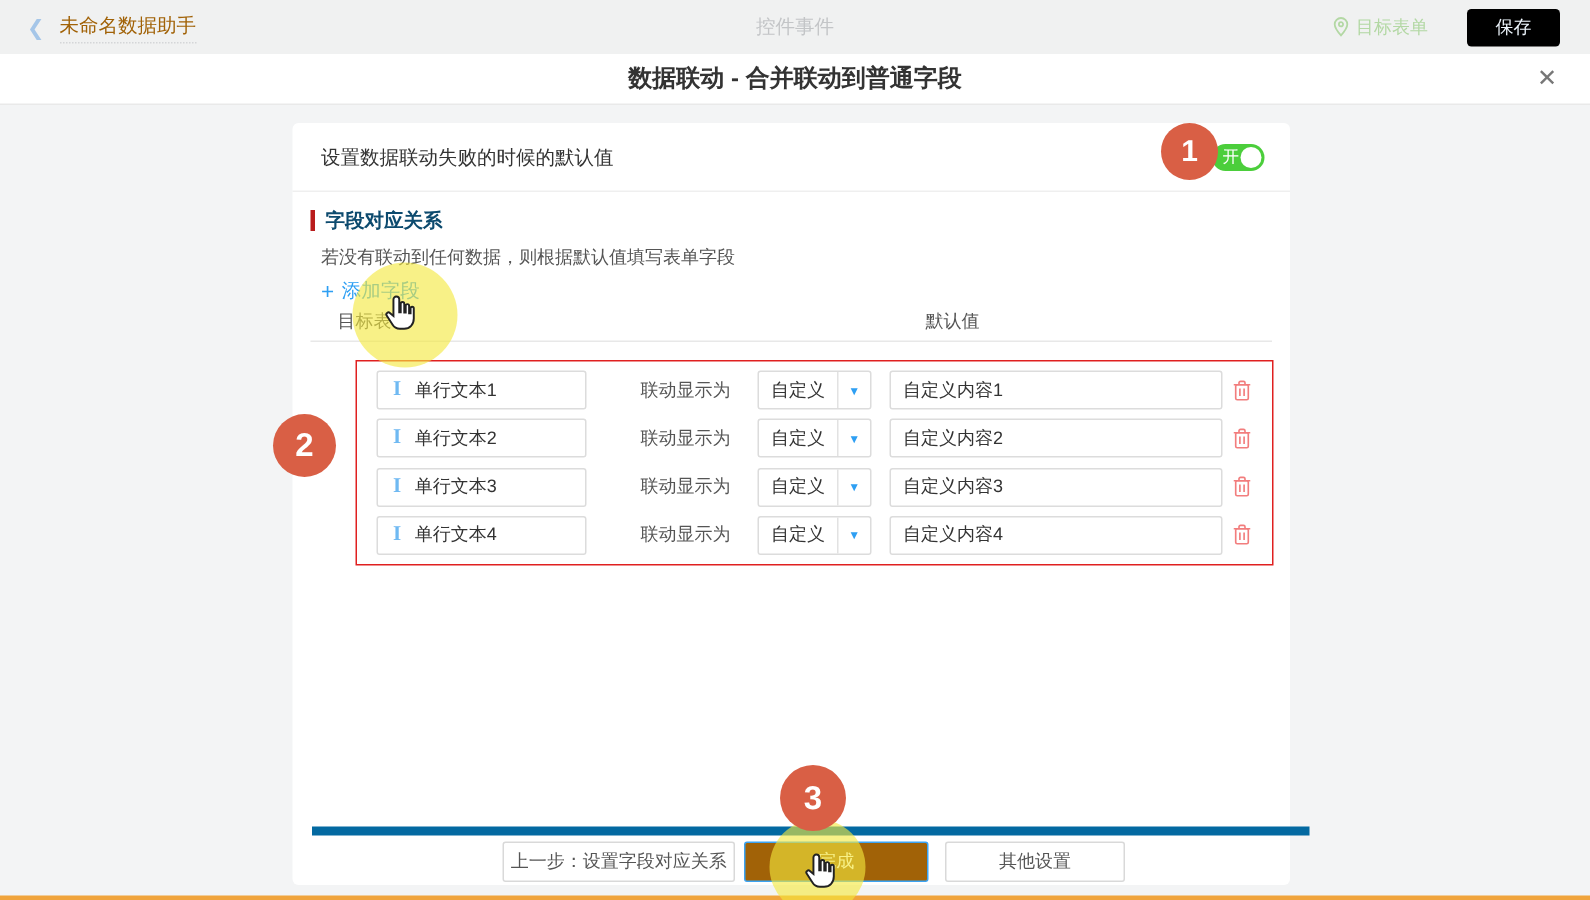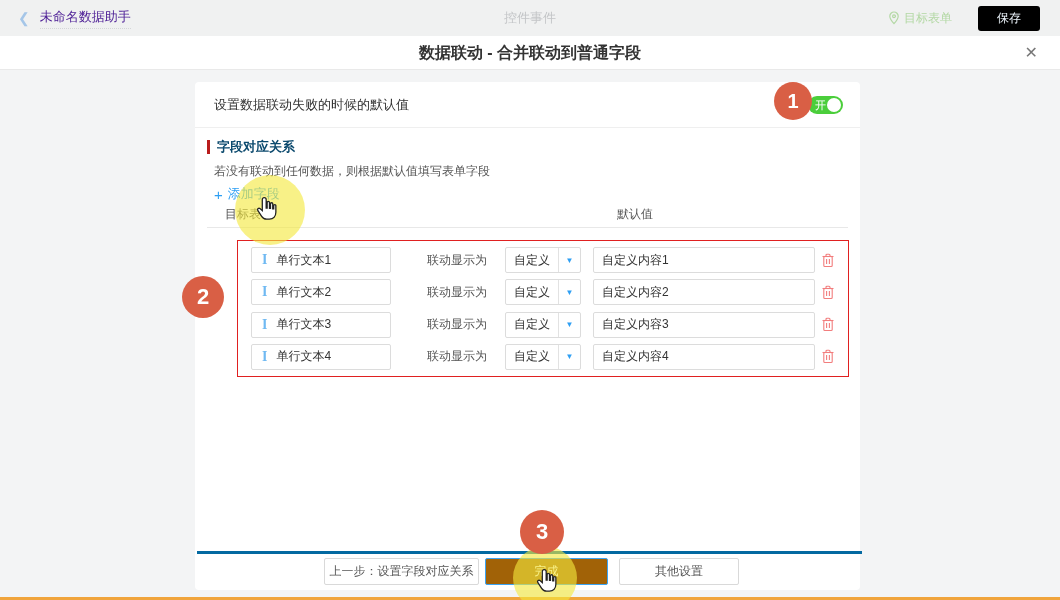--- a/index.html
+++ b/index.html
@@ -2,21 +2,21 @@
 <html><head>
 <meta charset="utf-8">
 <style>
   * { margin:0; padding:0; box-sizing:border-box; }
   html,body { width:1060px; height:600px; overflow:hidden; }
   body { font-family:"Liberation Sans","DejaVu Sans",sans-serif; font-size:12px; color:#333; background:#f3f4f5; position:relative; }
 
   
   .topbar { position:absolute; left:0; top:0; width:1060px; height:36px; background:#f0f1f1; display:flex; align-items:center; z-index:1; }
   .back-ico { color:#a5c6e8; font-size:14px; margin:0 10px 0 18px; cursor:pointer; }
-  .tb-title { color:#4c1d95; font-size:13px; border-bottom:1px dotted #d4d6d8; padding-bottom:2px; }
+  .tb-title { color:#a16207; font-size:13px; border-bottom:1px dotted #d4d6d8; padding-bottom:2px; }
   .tb-center { position:absolute; left:0; right:0; text-align:center; color:#c3c5c7; font-size:13px; }
   .tb-right { position:absolute; right:20px; top:0; height:36px; display:flex; align-items:center; }
   .guide { display:flex; align-items:center; color:#b3d8a4; font-size:12px; margin-right:26px; cursor:pointer; }
   .guide svg { margin-right:4px; }
   .save-btn { width:62px; height:25px; background:#000000; color:#eef6fd; border:none; border-radius:3px; font-size:12px; cursor:pointer; }
 
   
   .dlg-head { position:absolute; left:0; top:36px; width:1060px; height:34px; background:#fff; border-bottom:1px solid #e9e9e9; z-index:2; }
   .dlg-title { text-align:center; line-height:34px; font-size:16px; font-weight:bold; color:#333; }
   .dlg-close { position:absolute; right:22px; top:7px; font-size:16px; color:#777; cursor:pointer; line-height:20px; }
@@ -51,21 +51,21 @@
   .fld-input { width:140px; height:26px; border:1px solid #dcdcdc; border-radius:2px; background:#fff; display:flex; align-items:center; cursor:pointer; }
   .fld-ico { font-family:"Liberation Serif","DejaVu Serif",serif; color:#6fb9f2; font-size:14px; font-weight:bold; margin:0 9px 0 10px; line-height:14px; }
   .fld-txt { font-size:12px; color:#333; }
   .linklbl { margin-left:36px; width:62px; font-size:12px; color:#555; }
   .sel { margin-left:16px; width:76px; height:26px; border:1px solid #dcdcdc; border-radius:2px; background:#fff; display:flex; align-items:center; cursor:pointer; }
   .sel-txt { flex:1; padding-left:8px; font-size:12px; color:#333; }
   .sel-caret { width:22px; height:24px; border-left:1px solid #e2e2e2; color:#2e9ff3; font-size:8px; display:flex; align-items:center; justify-content:center; }
   .val-input { margin-left:12px; width:222px; height:26px; border:1px solid #dcdcdc; border-radius:2px; padding:0 8px; font-size:12px; color:#333; font-family:inherit; outline:none; }
   .trash { margin-left:auto; cursor:pointer; display:flex; align-items:center; }
 
-  .footer { position:absolute; left:2px; top:469px; width:100%; height:39px; border-top:3px solid #0369a1; }
+  .footer { position:absolute; left:13px; top:469px; width:100%; height:39px; border-top:6px solid #0369a1; }
   .btn { position:absolute; top:4px; height:27px; font-size:12px; border-radius:2px; cursor:pointer; font-family:inherit; }
   .btn-prev  { left:127px; width:155px; background:#fff; border:1px solid #d9d9d9; color:#555; }
   .btn-done  { left:288px; width:123px; background:#a16207; border:1px solid #3ba3f3; color:#fff; }
   .btn-other { left:422px; width:120px; background:#fff; border:1px solid #d9d9d9; color:#555; }
 
   .ycircle { position:absolute; background:rgba(243,233,62,0.62); border-radius:50%; z-index:5; pointer-events:none; }
   .ycircle1 { left:40px; top:93px; width:70px; height:70px; }
   .ycircle2 { left:318px; top:464px; width:64px; height:64px; }
   .cursor { position:absolute; z-index:7; pointer-events:none; }
   .cursor1 { left:60px; top:114px; }

